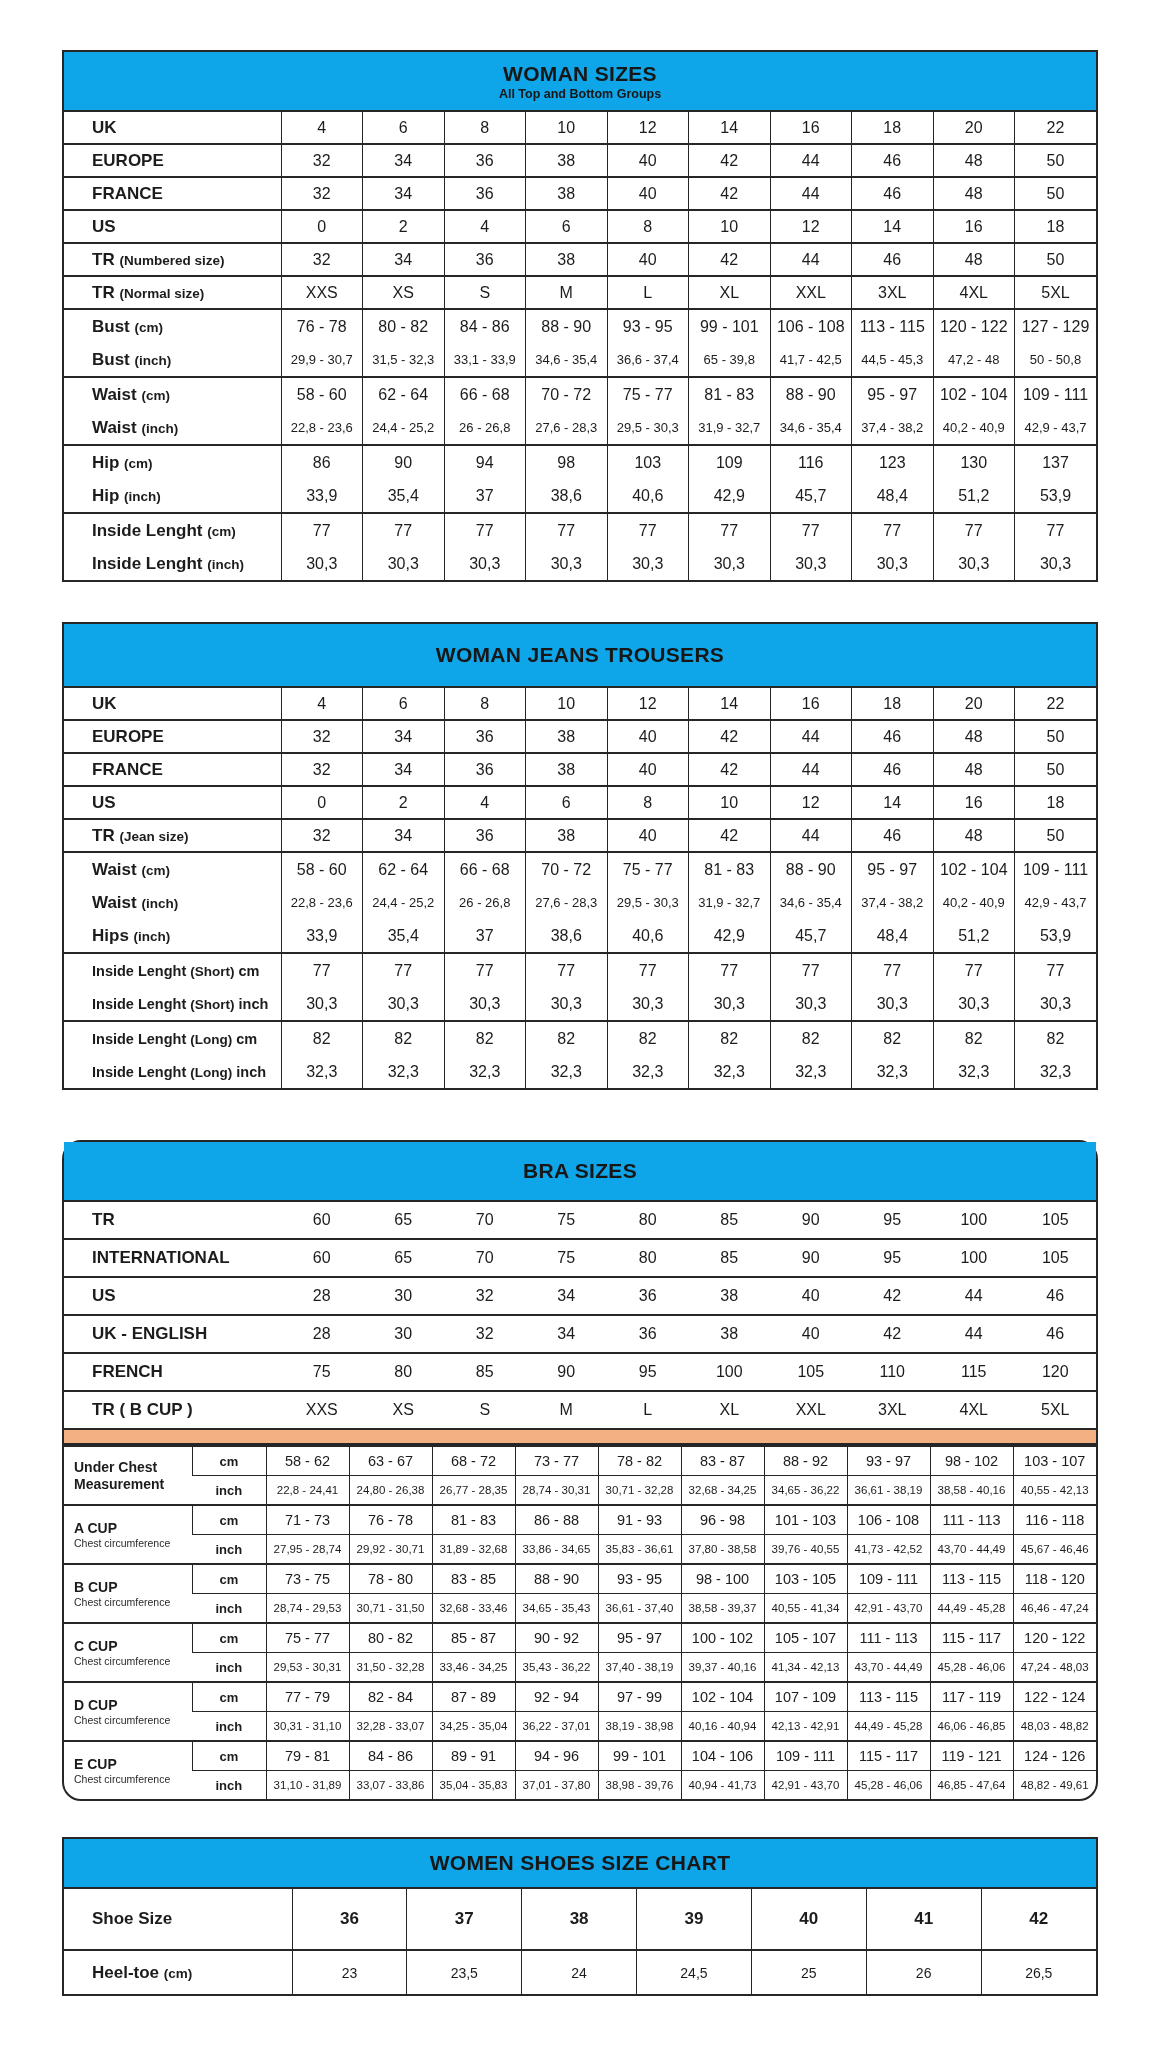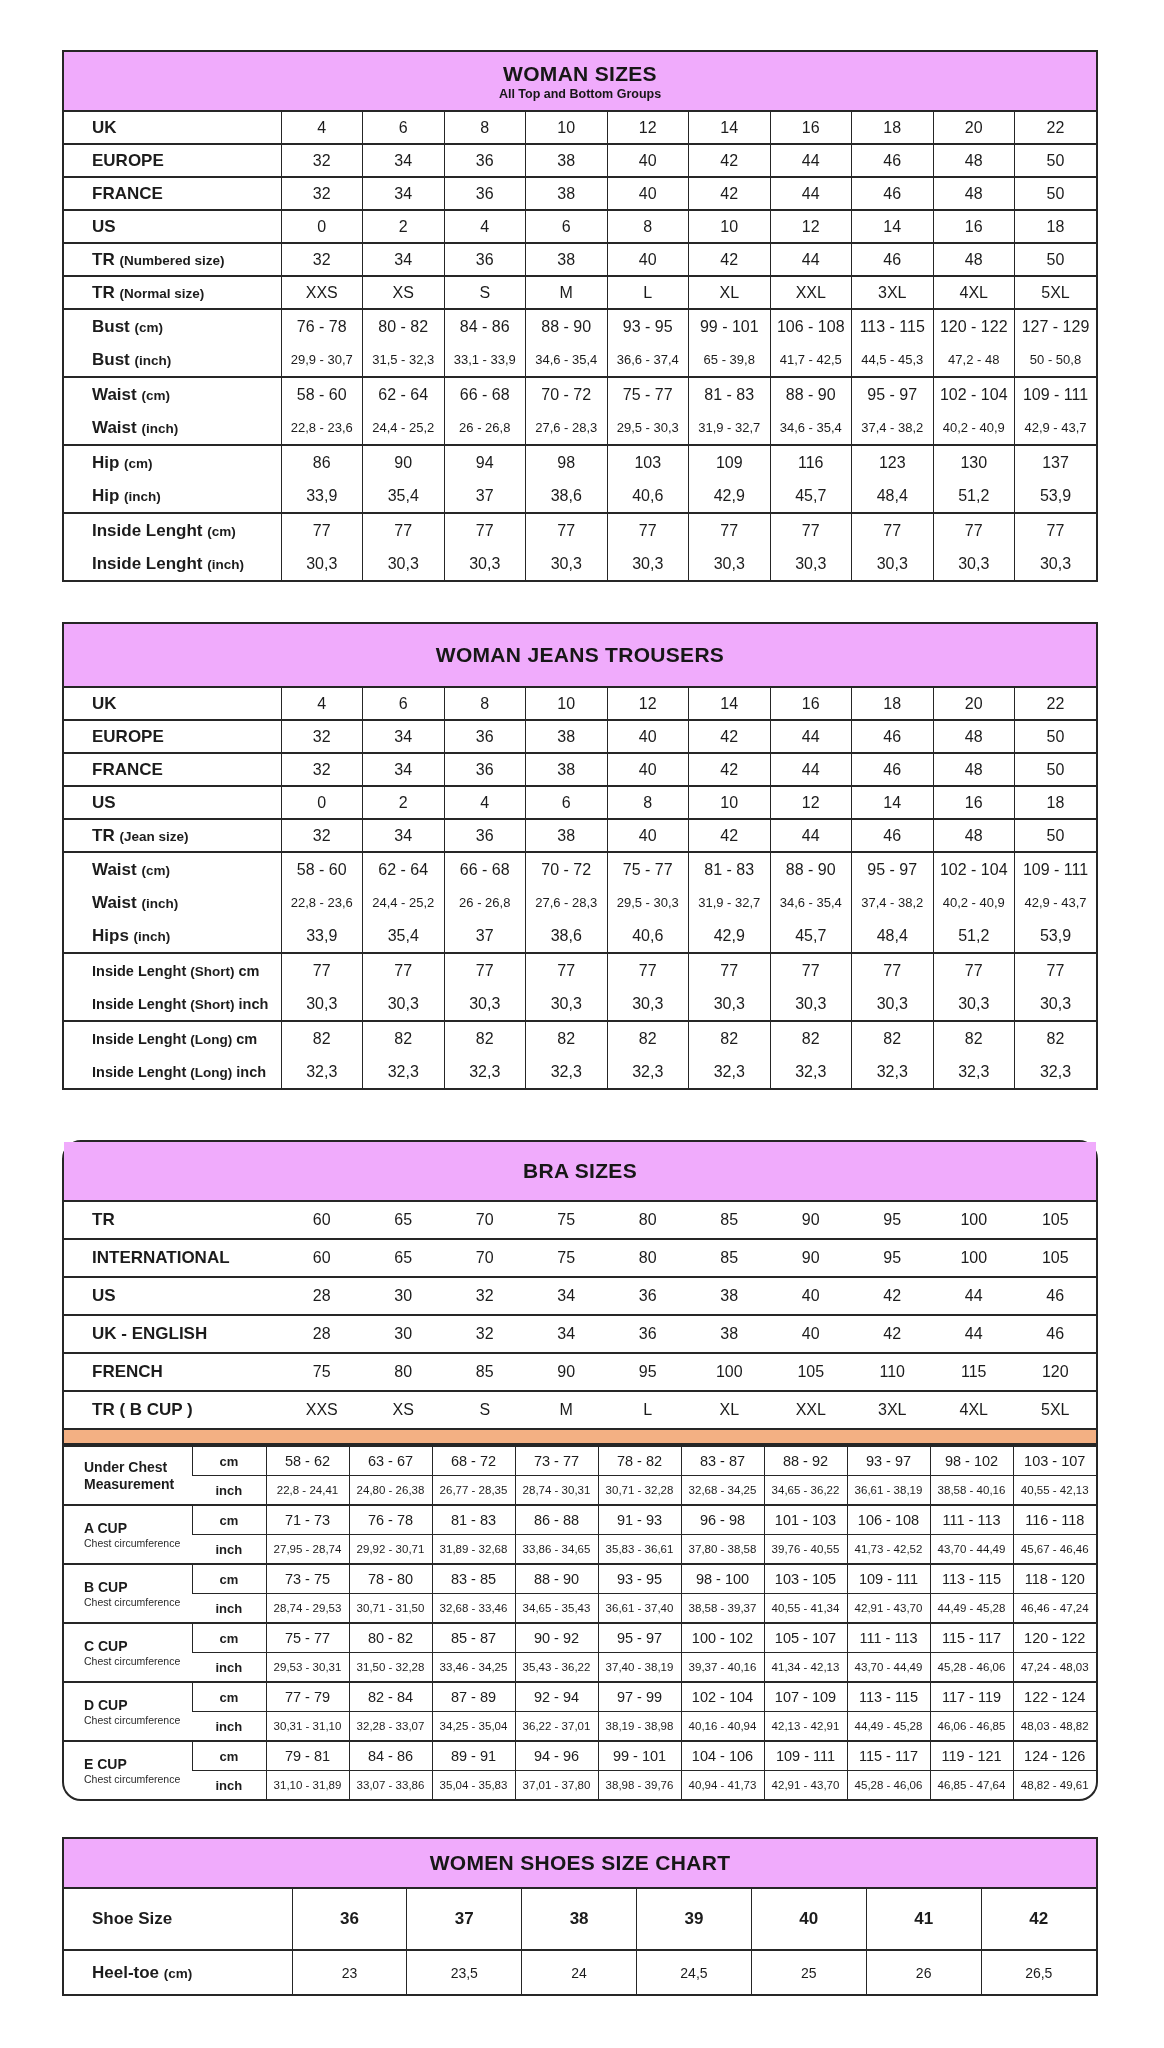--- a/index.html
+++ b/index.html
@@ -8,21 +8,21 @@
     padding: 50px 66px 0 62px; overflow: hidden;
     font-family: "Liberation Sans", sans-serif; color: #1c1c1c;
     -webkit-font-smoothing: antialiased;
   }
   .size-table { border: 2px solid #262626; background: #fff; }
   #woman-jeans-trousers { margin-top: 40px; }
   #bra-sizes  { margin-top: 50px; border-radius: 19px; }
   #women-shoes { margin-top: 36px; }
 
   .title-band {
-    background: #f0abfc; border-bottom: 2px solid #262626;
+    background: #0ea5e9; border-bottom: 2px solid #262626;
     display: flex; flex-direction: column; align-items: center; justify-content: center;
     text-align: center;
   }
   #woman-sizes .title-band { height: 58px; }
   #woman-jeans-trousers .title-band { height: 62px; }
   #bra-sizes .title-band { height: 58px; }
   #women-shoes .title-band { height: 48px; }
   .tbl-title { font-size: 21px; font-weight: 700; letter-spacing: .3px; color: #171717; }
   .tbl-subtitle { font-size: 12.5px; font-weight: 700; margin-top: 1px; color: #171717; }
 
@@ -44,21 +44,21 @@
   .t-bra-conv td { height: 36px; }
 
   
   .sep-band { height: 13px; background: #f3b083; border-top: 2px solid #262626; border-bottom: 2px solid #262626; }
 
   
   .t-bra-measure td { height: 28px; }
   .t-bra-measure td + td { border-left: 1px solid #262626; }
   .t-bra-measure tr.group-start td { border-top: 2px solid #262626; }
   .t-bra-measure tr.inner td { border-top: 1px solid #262626; }
-  .t-bra-measure td.cuplabel { padding-left: 20px; border-top: 2px solid #262626; }
+  .t-bra-measure td.cuplabel { padding-left: 10px; border-top: 2px solid #262626; }
   .cup-label { font-weight: 700; font-size: 14px; line-height: 1.15; }
   .cup-sub { font-size: 10.5px; color: #2a2a2a; margin-top: 1px; }
   .t-bra-measure td.unit { text-align: center; font-weight: 700; font-size: 13px; }
   .t-bra-measure td.val { font-size: 14.5px; }
   .t-bra-measure tr.inch td.val { font-size: 11.5px; }
 
   
   .t-women-shoes tr.g0 td { height: 60px; }
   .t-women-shoes tr.g1 td { height: 43px; }
   .t-women-shoes tr.g0 td.val { font-weight: 700; font-size: 17px; }

